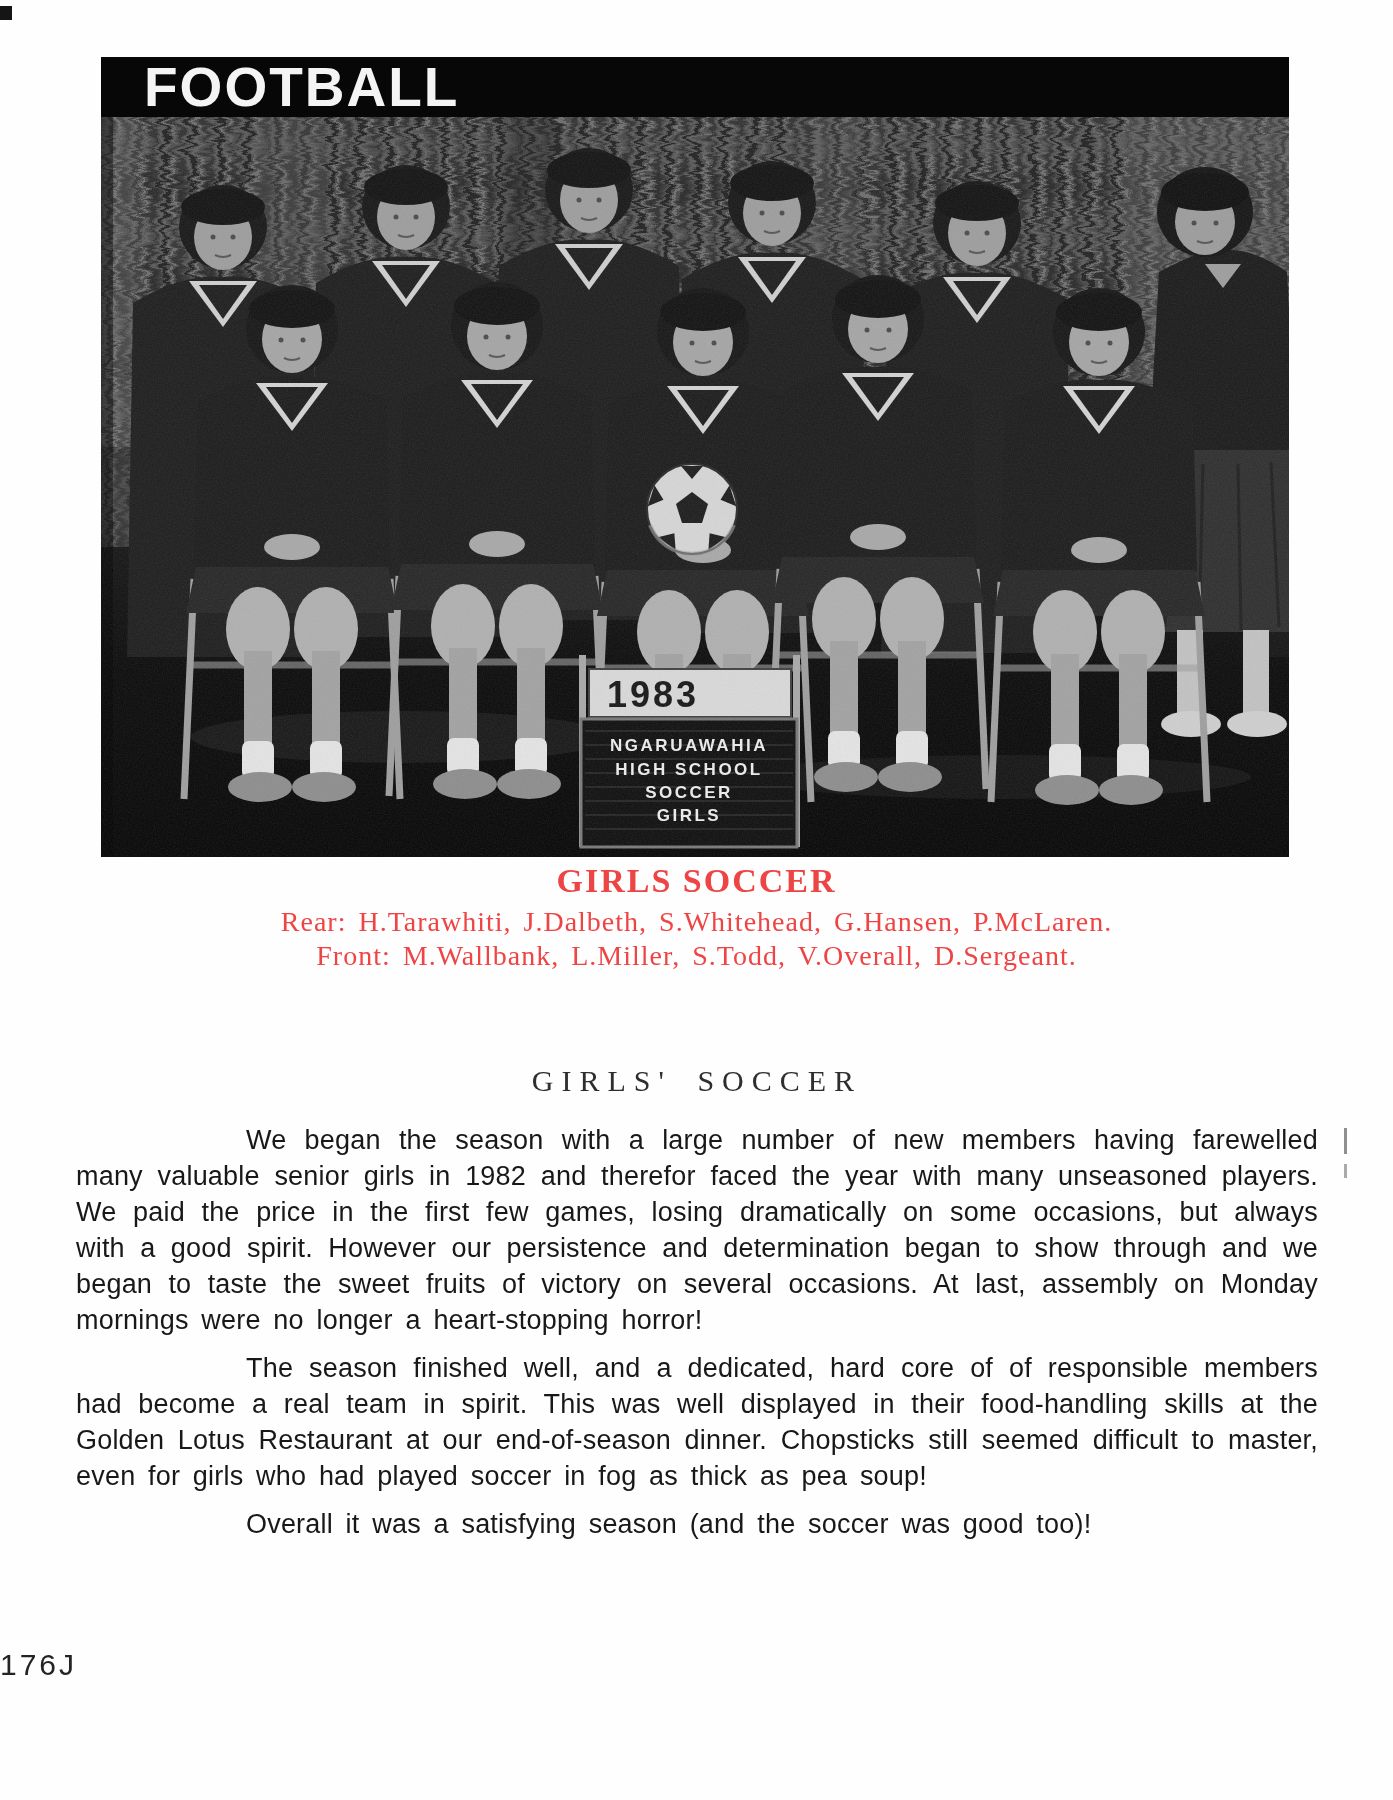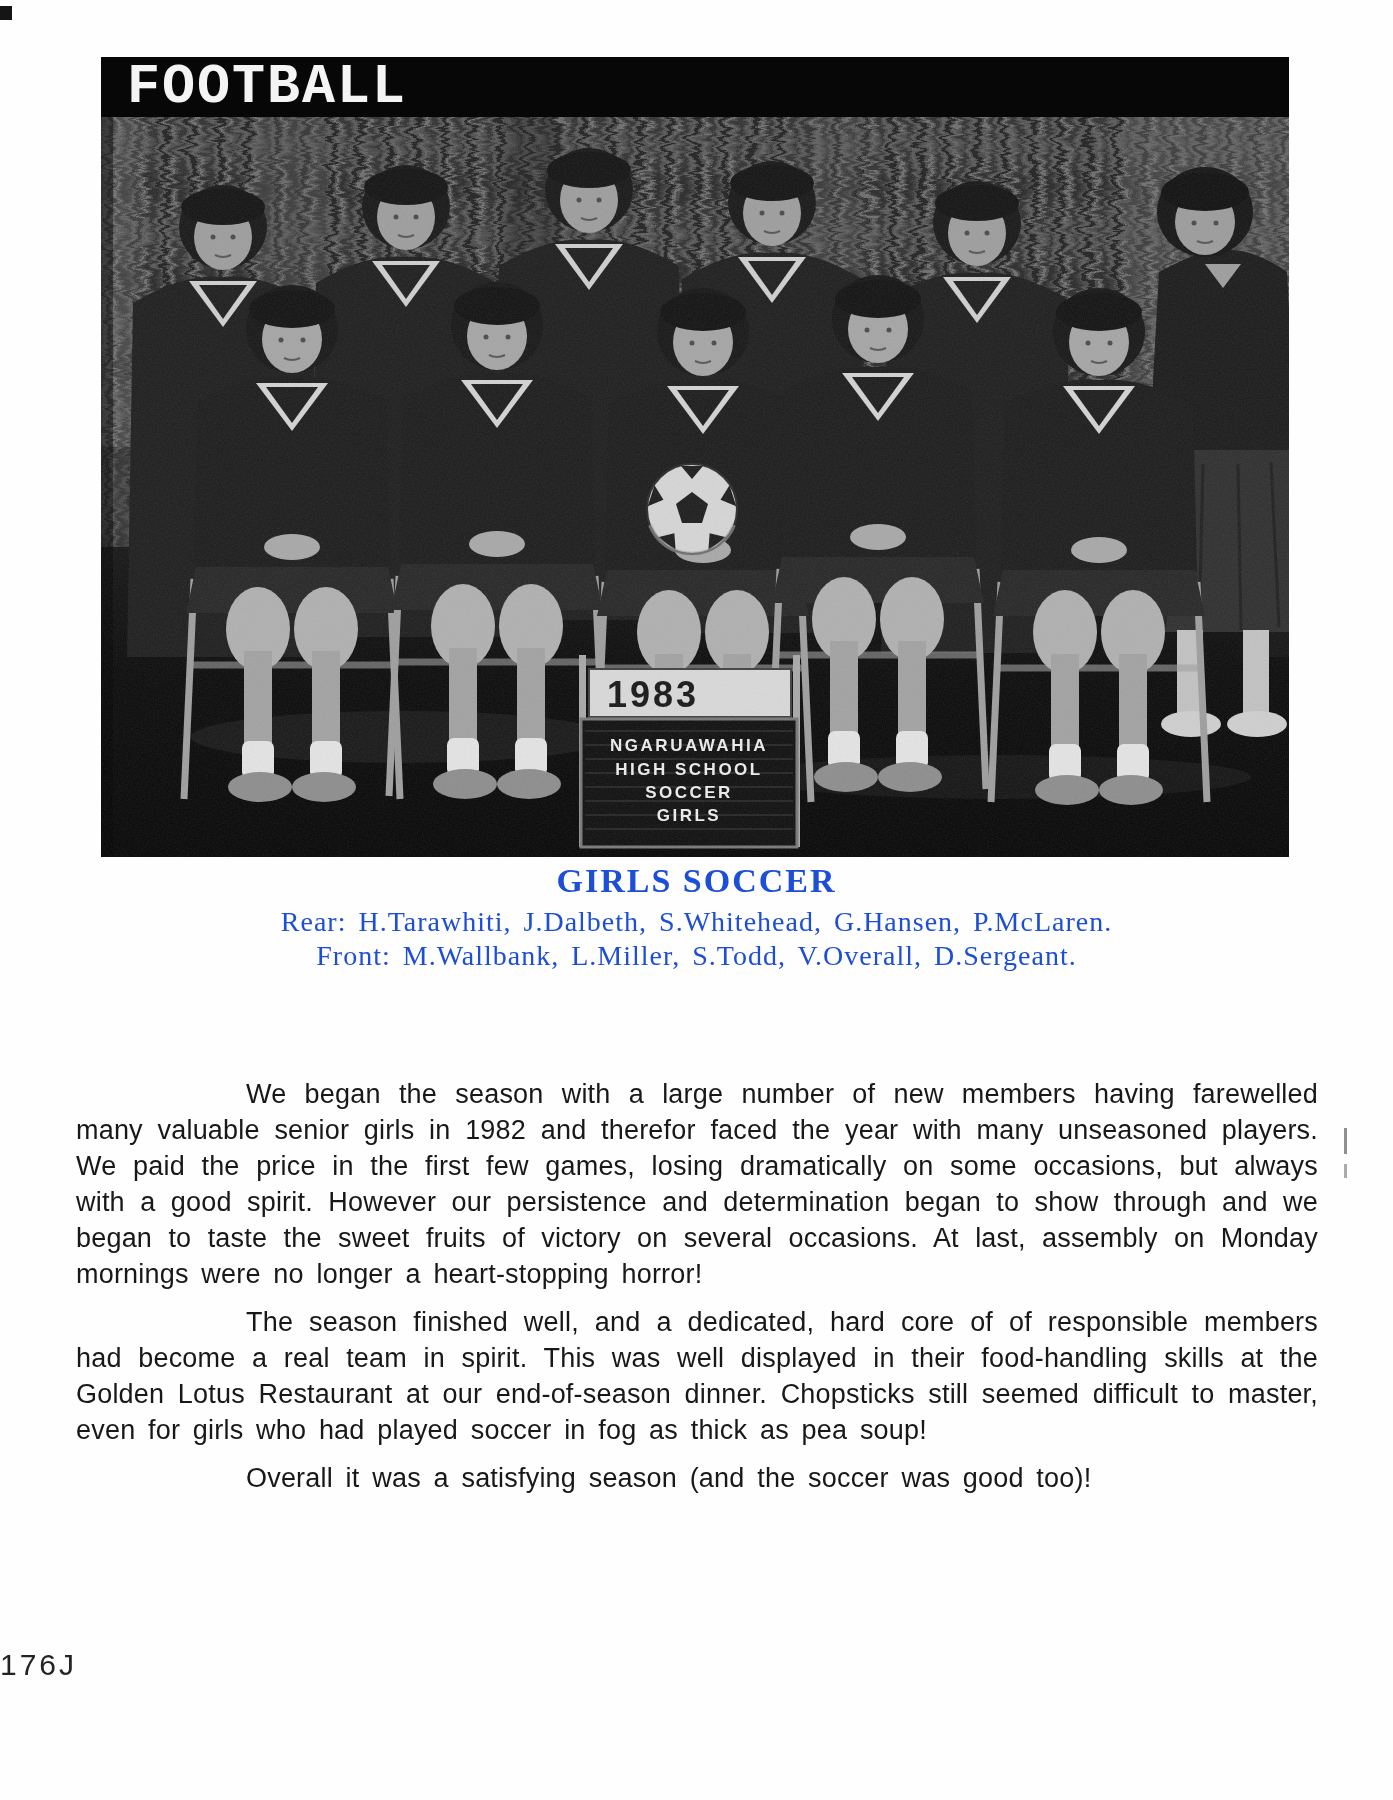--- a/index.html
+++ b/index.html
@@ -6,25 +6,25 @@
   .page{position:relative;width:1393px;height:1800px;margin:0 auto;background:#fefefe;
         font-family:"Liberation Sans",sans-serif;overflow:hidden;}
   .corner-mark{position:absolute;left:0;top:6px;width:12px;height:14px;background:#151515;}
   .edge-dash{position:absolute;background:#8f8f8f;}
   .edge-dash.d1{left:1344px;top:1128px;width:3px;height:26px;}
   .edge-dash.d2{left:1344px;top:1164px;width:3px;height:14px;background:#aaa;}
 
   .photo{position:absolute;left:101px;top:57px;width:1188px;height:800px;background:#101010;}
   .banner{height:60px;background:#070707;display:flex;align-items:center;}
   .banner span{color:#f4f4f4;font-size:55px;font-weight:bold;letter-spacing:2px;
-               line-height:1;padding-left:26px;font-family:Liberation Mono, monospace;}
+               line-height:1;padding-left:43px;font-family:Liberation Sans, sans-serif;}
   .photo svg{display:block;}
 
   .caption{position:absolute;top:862px;left:0;width:100%;text-align:center;
-           font-family:"Liberation Serif",serif;color:#1d4ed8;}
+           font-family:"Liberation Serif",serif;color:#ef4444;}
   .caption-title{font-size:34px;font-weight:bold;letter-spacing:2px;margin-bottom:5px;}
   .caption-line{font-size:28px;line-height:34px;letter-spacing:1px;word-spacing:4px;}
 
   .article{position:absolute;top:1064px;left:64px;width:1266px;color:#181818;}
   .article h2{margin:0 0 24px 0;text-align:center;font-family:"Liberation Serif",serif;
               font-size:30px;font-weight:normal;letter-spacing:8px;word-spacing:10px;color:#2e2e2e;}
   .article p{margin:12px;font-size:27px;line-height:36px;text-align:justify;text-indent:170px;
              word-spacing:5px;letter-spacing:0.2px;}
 
   .page-number{position:absolute;top:1648px;left:0;width:100%;
@@ -220,19 +220,20 @@
     </svg>
   </div>
 
   <div class="caption">
     <div class="caption-title">GIRLS SOCCER</div>
     <div class="caption-line">Rear: H.Tarawhiti, J.Dalbeth, S.Whitehead, G.Hansen, P.McLaren.</div>
     <div class="caption-line">Front: M.Wallbank, L.Miller, S.Todd, V.Overall, D.Sergeant.</div>
   </div>
 
   <div class="article">
+    <h2>GIRLS' SOCCER</h2>
     <p>We began the season with a large number of new members having farewelled many valuable senior girls in 1982 and therefor faced the year with many unseasoned players.  We paid the price in the first few games, losing dramatically on some occasions, but always with a good spirit.  However our persistence and determination began to show through and we began to taste the sweet fruits of victory on several occasions. At last, assembly on Monday mornings were no longer a heart-stopping horror!</p>
     <p>The season finished well, and a dedicated, hard core of of responsible members had become a real team in spirit.  This was well displayed in their food-handling skills at the Golden Lotus Restaurant at our end-of-season dinner. Chopsticks still seemed difficult to master, even for girls who had played soccer in fog as thick as pea soup!</p>
     <p>Overall it was a satisfying season (and the soccer was good too)!</p>
   </div>
 
   <div class="page-number">176J</div>
 </div>
 
 </body></html>

